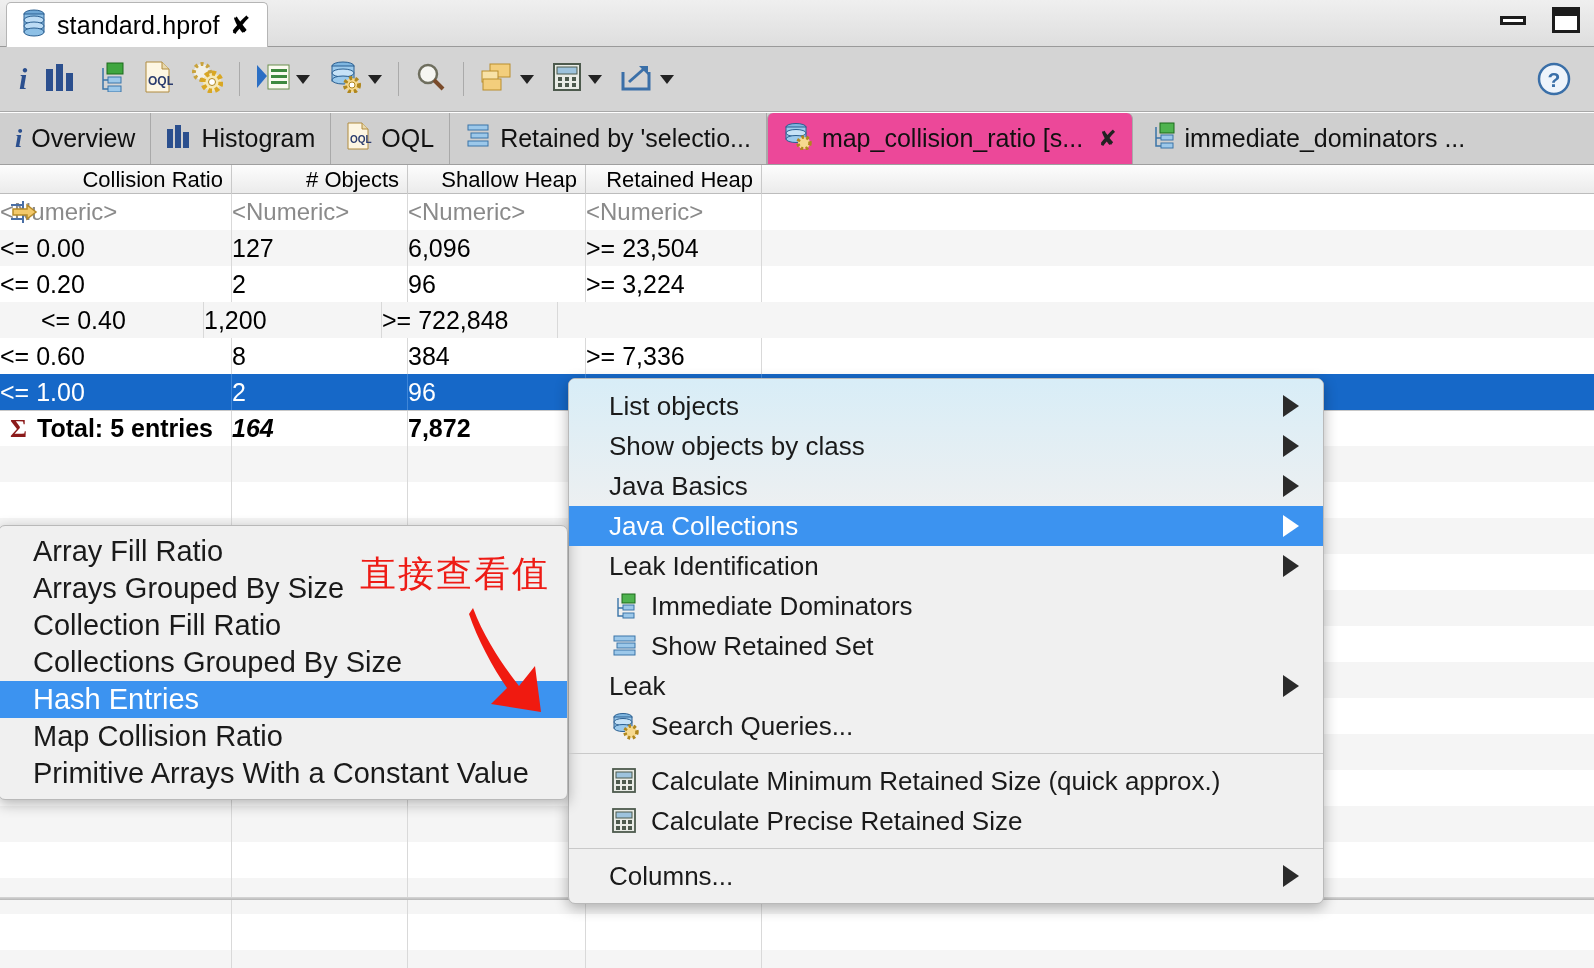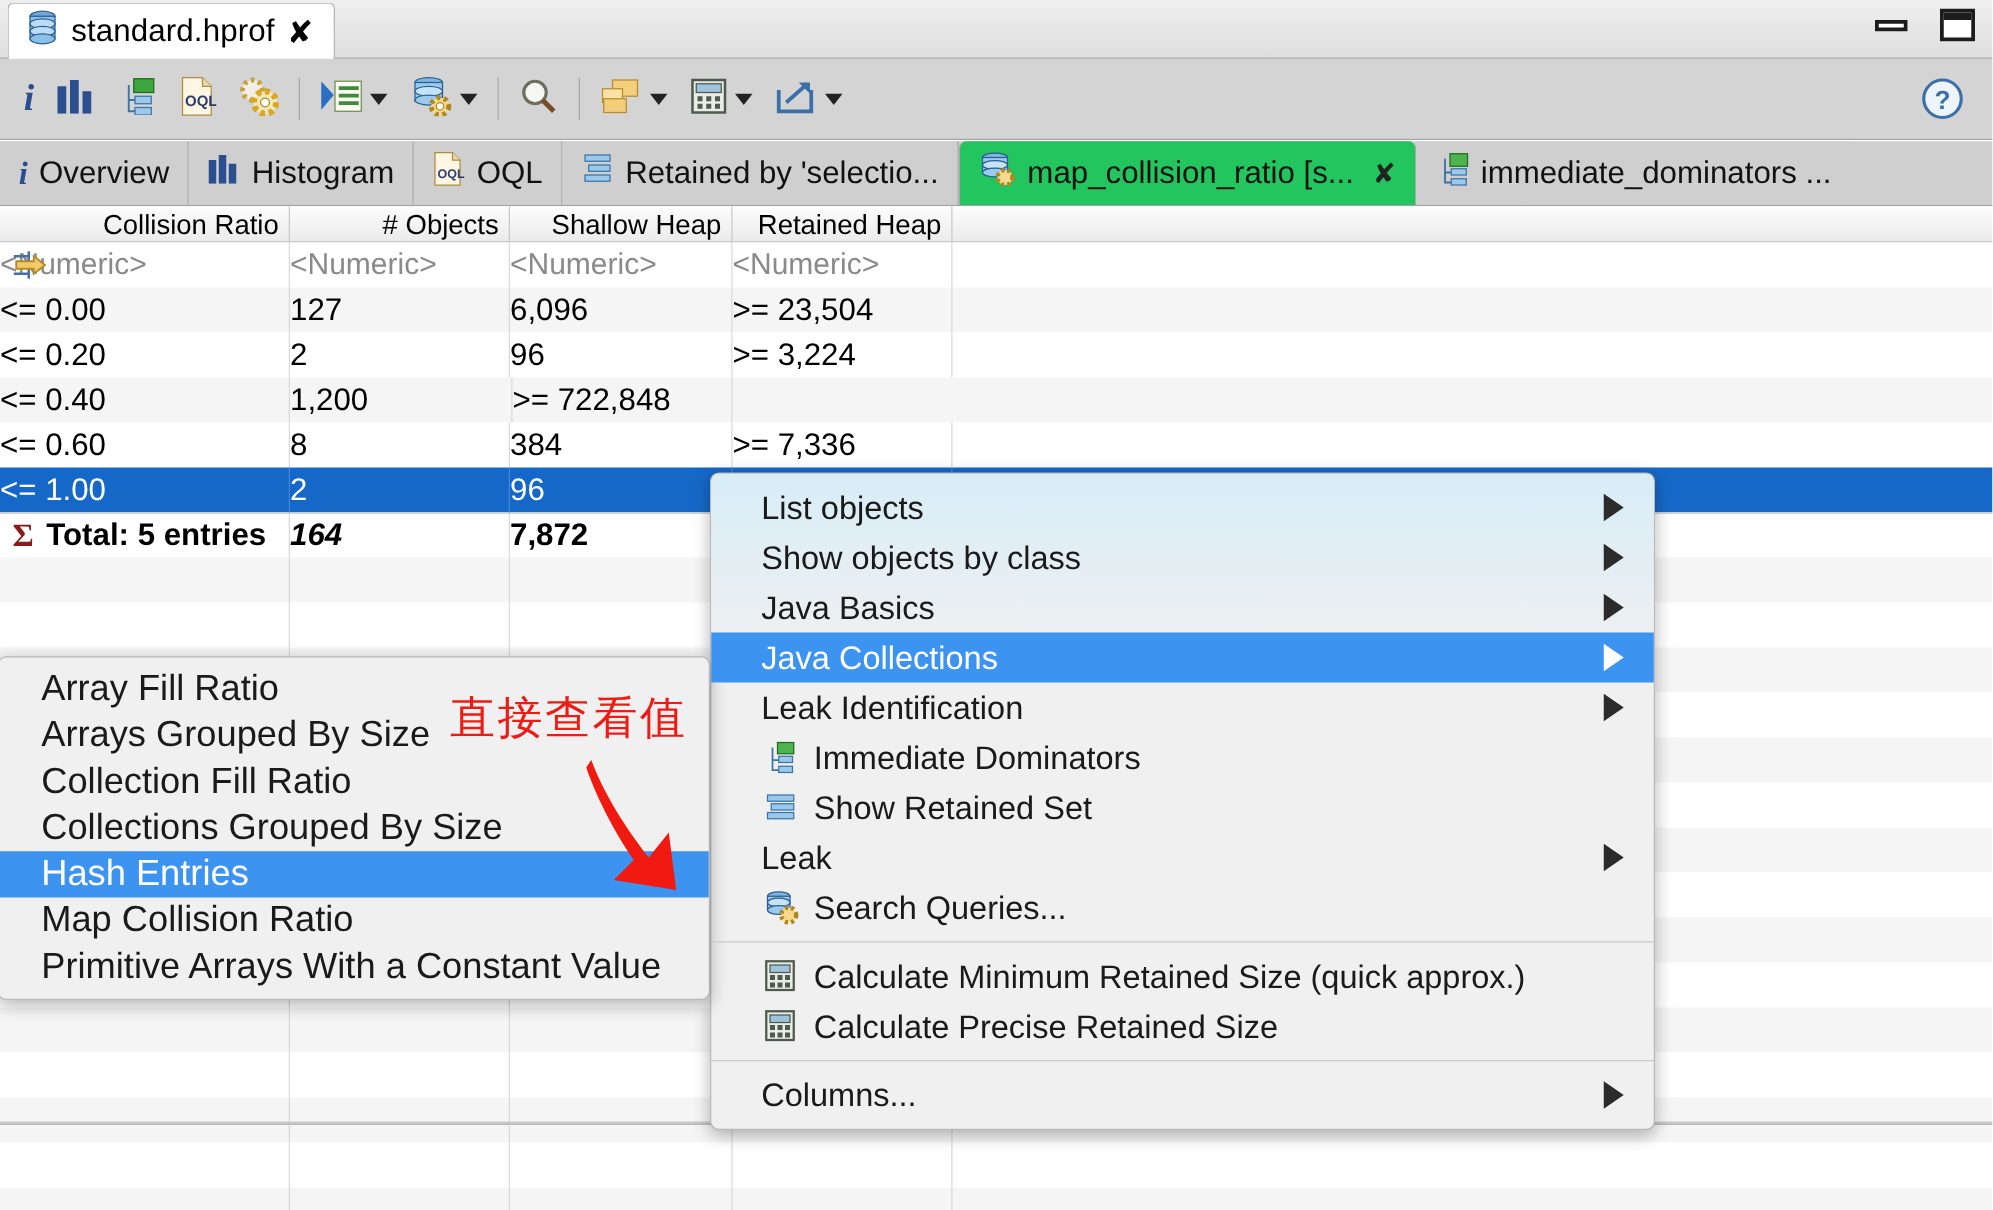--- a/index.html
+++ b/index.html
@@ -52,21 +52,21 @@
     background: #cfcfcf; border-bottom: 1px solid #9f9f9f;
     display: flex; align-items: stretch;
   }
   .vtab {
     display: flex; align-items: center; gap: 9px;
     padding: 0 15px; border-right: 1px solid #a9a9a9;
     font-size: 25px; color: #111; background: #cfcfcf;
     white-space: nowrap;
   }
   .vtab.active {
-    background: #22c55e; border-left: 1px solid #a9a9a9;
+    background: #ec4899; border-left: 1px solid #a9a9a9;
     border-top-left-radius: 6px; border-top-right-radius: 6px;
   }
   .vtab .close { font-size: 22px; color: #222; margin-left: 6px; }
 
   
   .tablearea { position: absolute; left: 0; top: 165px; width: 1594px; height: 735px; background: #fff; }
   .thead {
     display: flex; height: 29px; background: linear-gradient(#fdfdfd,#ebebeb);
     border-bottom: 1px solid #bcbcbc;
   }
@@ -388,21 +388,21 @@
       <div class="cell" style="flex:1;border-right:none;"></div>
     </div>
     <div class="row even">
       <div class="cell" style="width:232px;">&lt;= 0.20</div>
       <div class="cell" style="width:176px;">2</div>
       <div class="cell" style="width:178px;">96</div>
       <div class="cell" style="width:176px;">&gt;= 3,224</div>
       <div class="cell" style="flex:1;border-right:none;"></div>
     </div>
     <div class="row odd">
-      <div class="cell" style="width:232px;">&lt;= 0.40</div>
+      <div class="cell" style="width:204px;padding-left:41px;">&lt;= 0.40</div>
       <div class="cell" style="width:178px;">1,200</div>
       <div class="cell" style="width:176px;">&gt;= 722,848</div>
       <div class="cell" style="flex:1;border-right:none;"></div>
     </div>
     <div class="row even">
       <div class="cell" style="width:232px;">&lt;= 0.60</div>
       <div class="cell" style="width:176px;">8</div>
       <div class="cell" style="width:178px;">384</div>
       <div class="cell" style="width:176px;">&gt;= 7,336</div>
       <div class="cell" style="flex:1;border-right:none;"></div>

